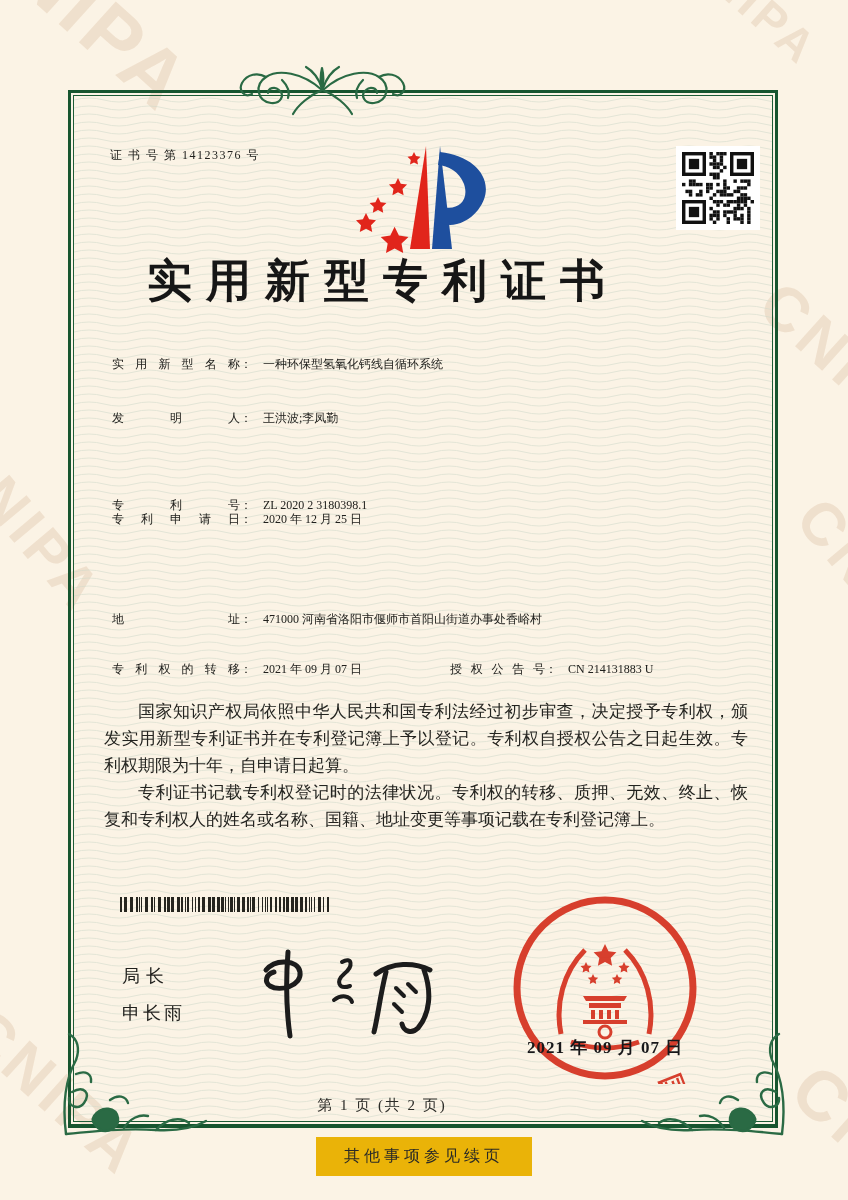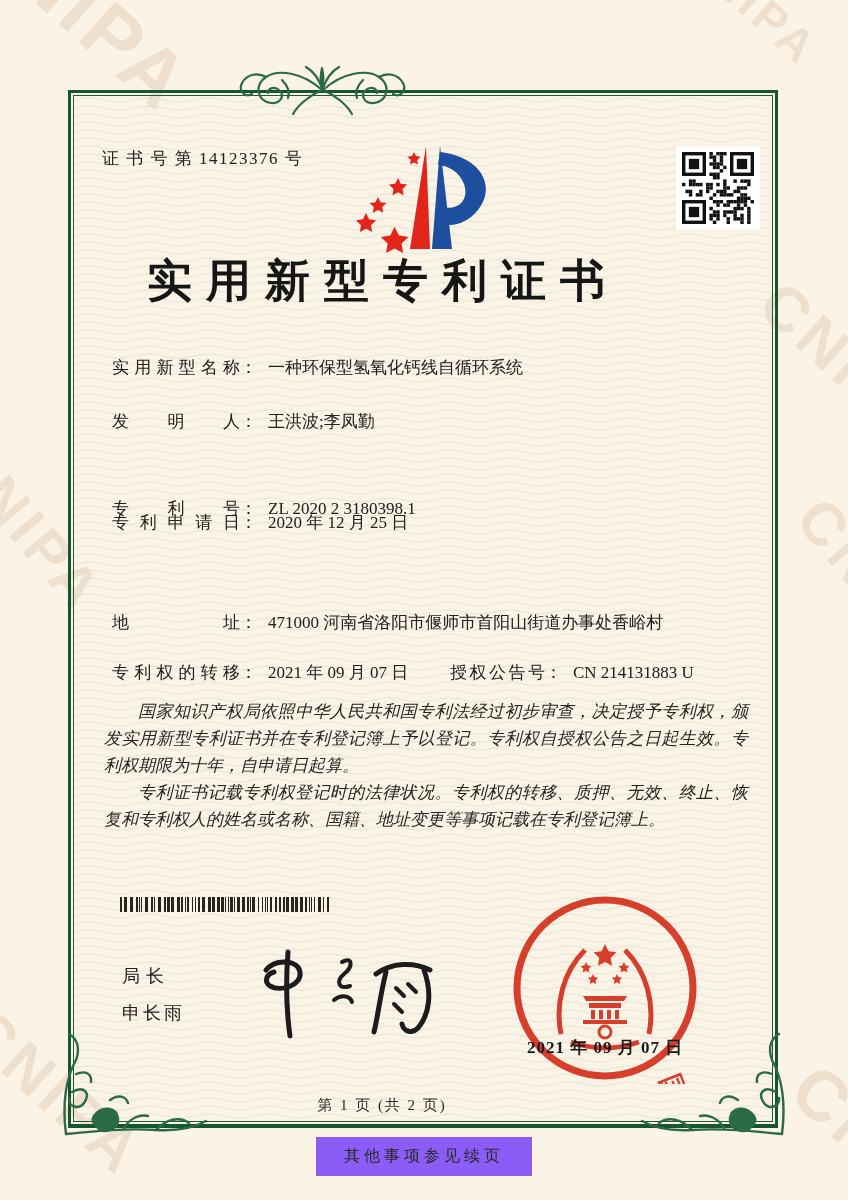--- a/index.html
+++ b/index.html
@@ -21,46 +21,46 @@
     border-bottom-width:4px;
   }
   .frame-inner{
     position:absolute; left:2px; top:2px; right:2px; bottom:2px;
     border:1px solid #1d5c36;
   }
   .waves{position:absolute; left:0; top:0; width:100%; height:100%;}
   .orn{position:absolute; z-index:3;}
   
   .content-el{position:absolute; z-index:4;}
-  .cert-no{left:102px; top:147px; font-size:17px; letter-spacing:1.5px;}
+  .cert-no{left:110px; top:147px; font-size:12px; letter-spacing:1.5px;}
   .logo{left:340px; top:140px;}
   .qr-box{left:676px; top:146px; width:84px; height:84px; background:#ffffff;
     display:flex; align-items:center; justify-content:center;}
   .title{left:0; top:251px; width:752px; text-align:center; font-size:45px;
     font-weight:600; letter-spacing:14px; text-indent:14px; color:#161616;}
-  .row{font-size:17px; white-space:nowrap; left:112px;}
+  .row{font-size:12px; white-space:nowrap; left:112px;}
   .flabel{display:inline-block; width:128px; text-align:justify; text-align-last:justify; vertical-align:top;}
   .flabel.narrow{width:95px;}
   .fval{margin-left:11px;}
   .r-name{top:356px;} .r-inventor{top:410px;} .r-patno{top:461px;margin-top:36px;}
   .r-filing{top:511px;} .r-patentee{top:561px;} .r-addr{top:611px;}
   .r-grantdate{top:661px;} .r-grantno{top:661px; left:450px;}
   .body-text{left:104px; top:698px; width:644px; font-size:17px; line-height:27px;
-    text-align:justify; color:#242420;font-style:italic;}
+    text-align:justify; color:#242420;}
   .body-text p{margin:0; text-indent:2em;}
   .barcode{left:120px; top:897px; width:216px; height:15px;}
   .signer-title{left:122px; top:964px; font-size:18px; letter-spacing:6px;}
   .signer-name{left:122px; top:1001px; font-size:18px; letter-spacing:3px;}
   .sig{left:246px; top:940px;}
   .seal{left:509px; top:892px; z-index:4;}
   .seal-date{left:503px; top:1036px; width:204px; text-align:center; font-size:17px;
     letter-spacing:1px; color:#18181a; z-index:5; font-weight:600;}
   .page-num{left:8px; top:1096px; width:748px; text-align:center; font-size:15px;
     letter-spacing:2px; color:#2b2b27;}
-  .note-box{left:50%; transform:translateX(-50%); top:1137px; background:#8b5cf6;
+  .note-box{left:50%; transform:translateX(-50%); top:1137px; background:#eab308;
     padding:9px 28px; font-size:16px; letter-spacing:4px; color:#2a2a26; z-index:4;}
 </style>
 </head>
 <body>
 
 <div class="page">
 
   <div class="wm" style="left:-55px; top:-40px; font-size:80px;">CNIPA</div>
   <div class="wm" style="left:668px; top:-26px; font-size:46px;">CNIPA</div>
   <div class="wm" style="left:742px; top:330px; font-size:62px;">CNIPA</div>

